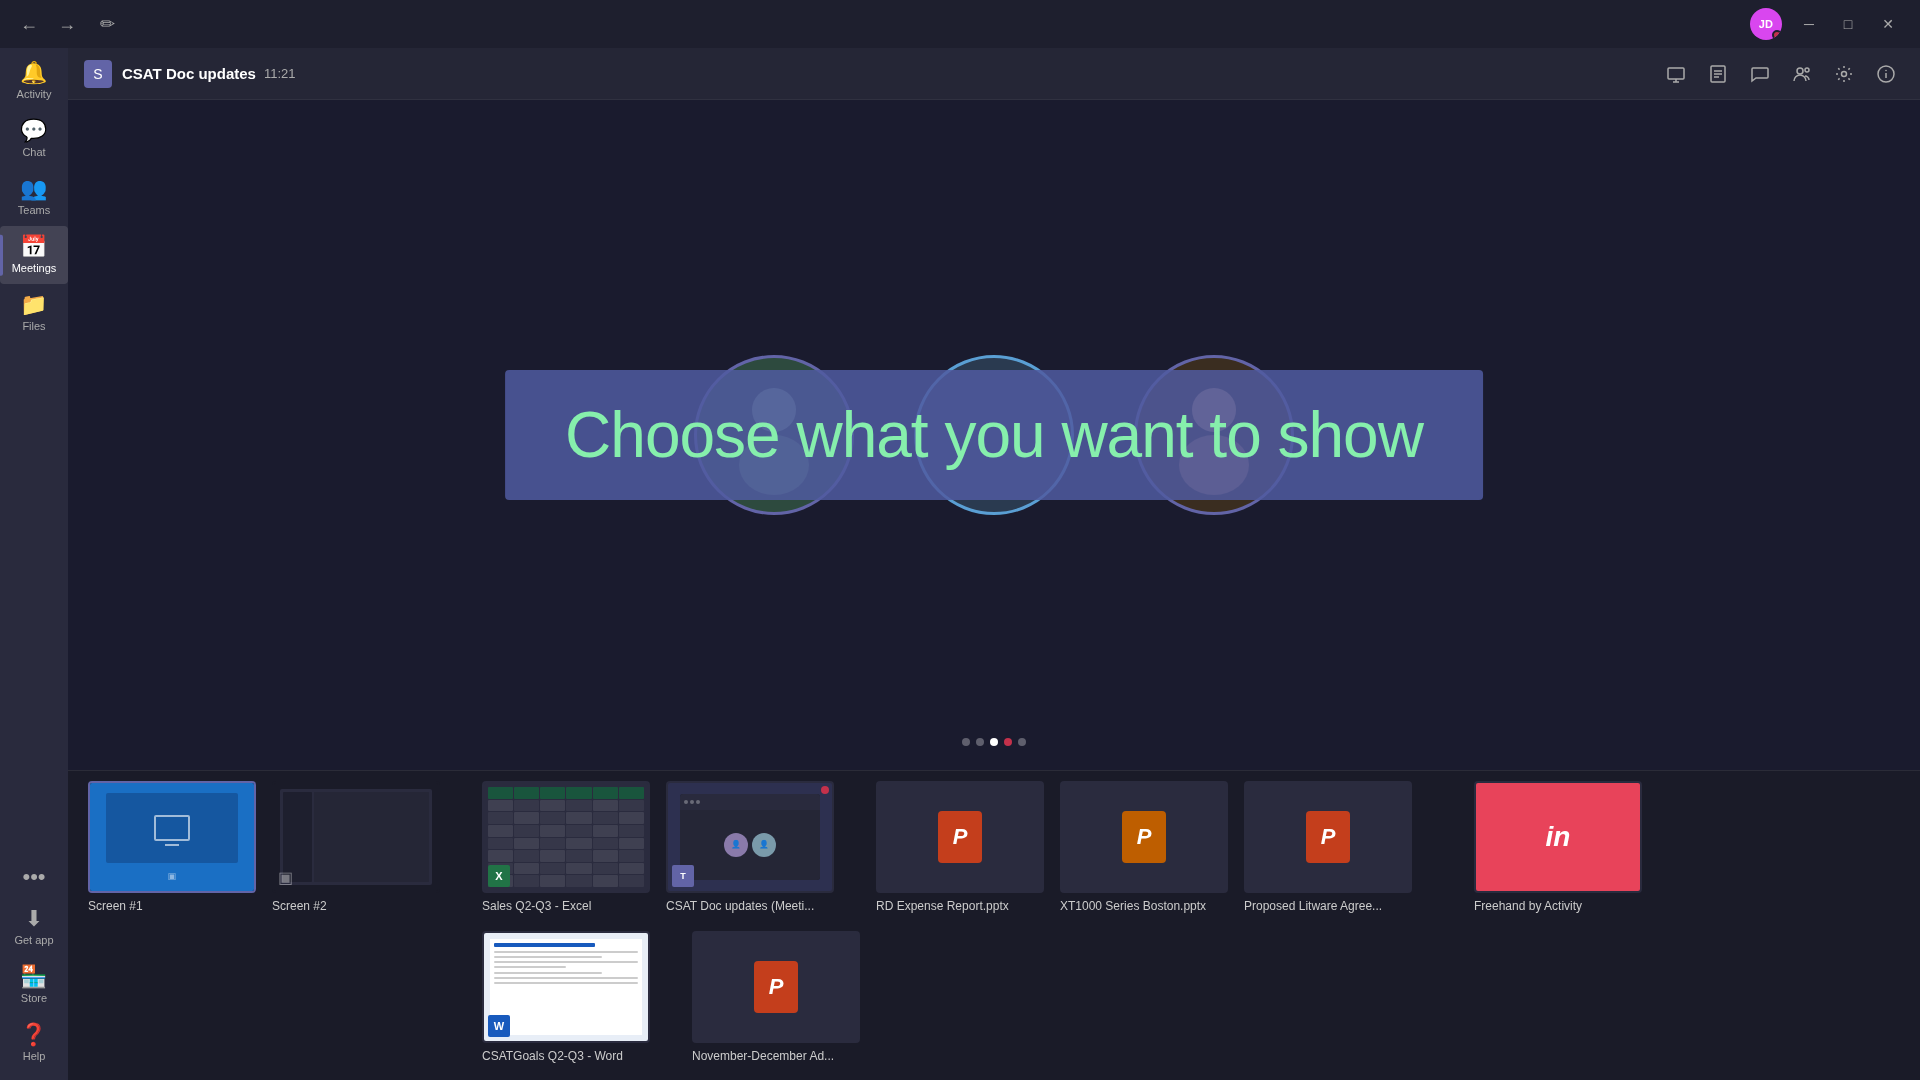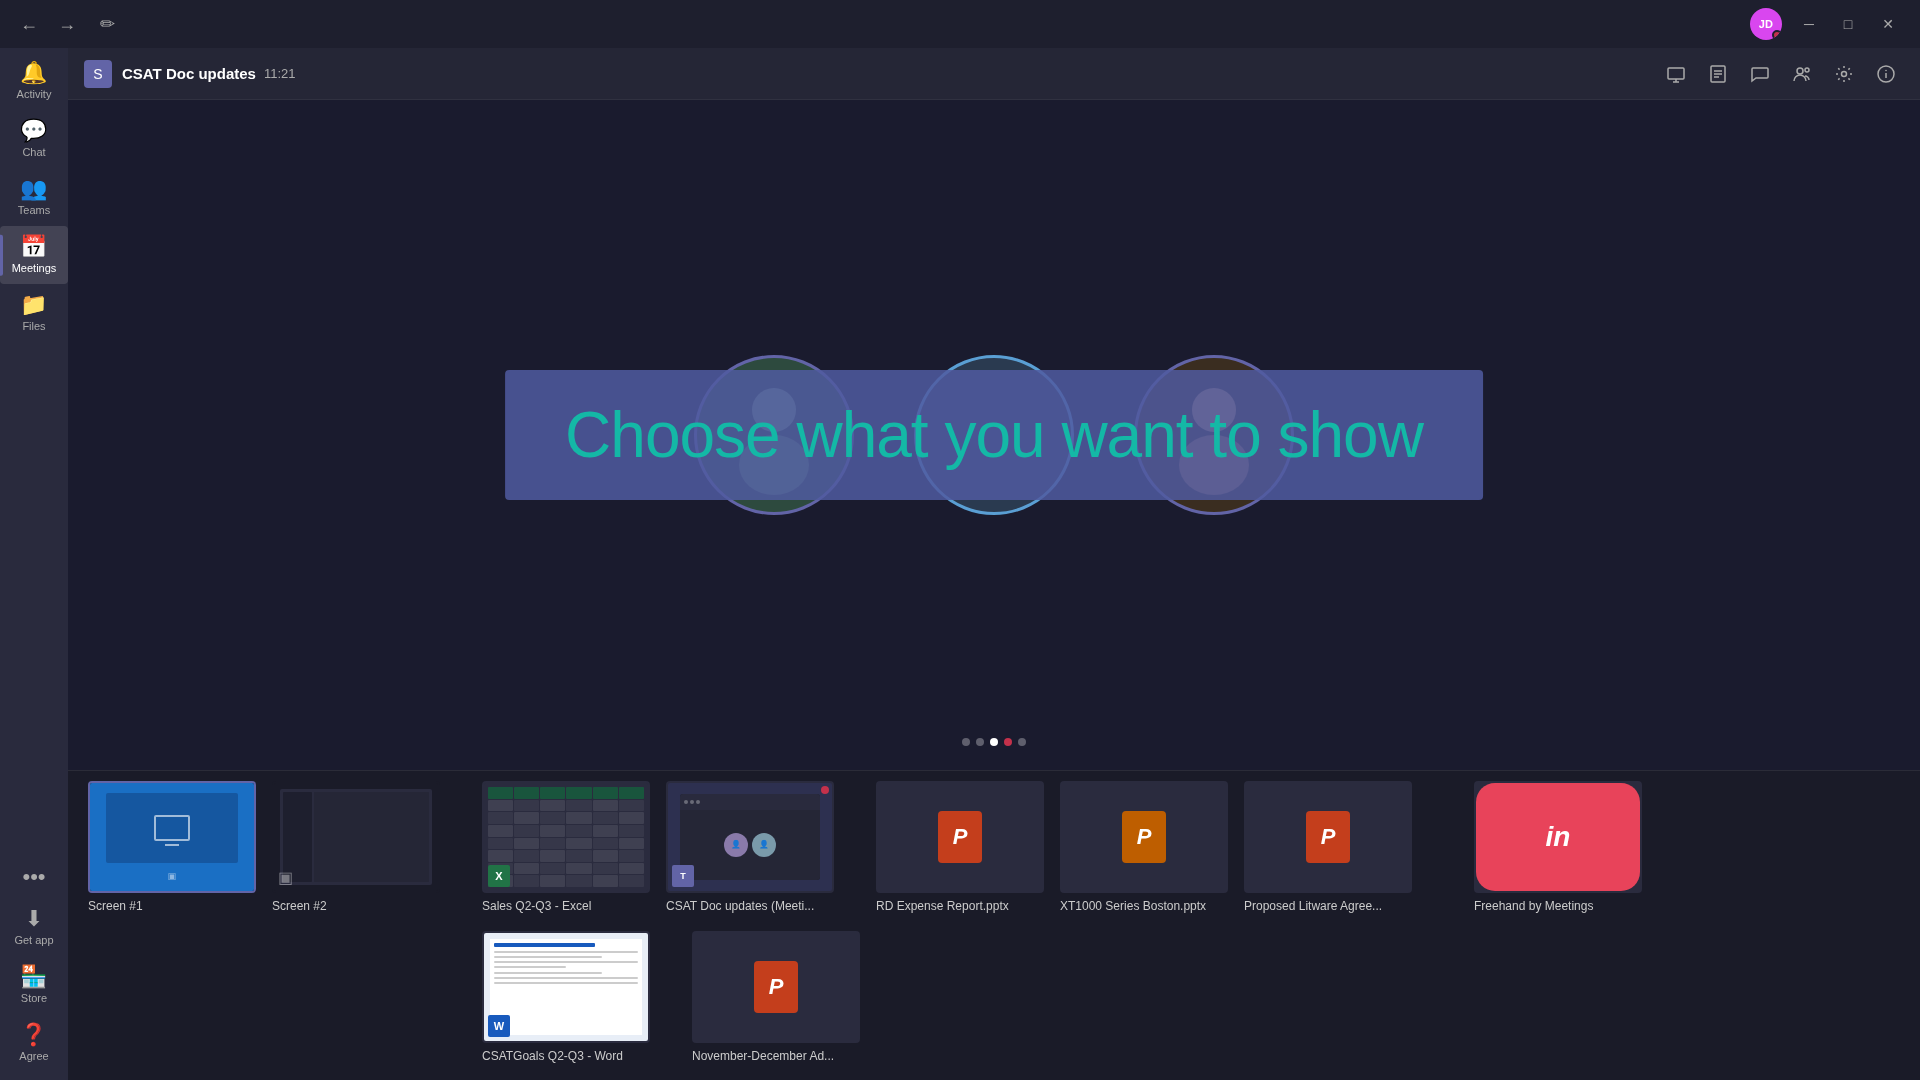--- a/index.html
+++ b/index.html
@@ -240,21 +240,21 @@
       transform: translate(-50%, -50%);
       background: rgba(80, 90, 160, 0.85);
       padding: 28px 60px;
       border-radius: 4px;
       z-index: 10;
       white-space: nowrap;
     }
     .overlay-banner-text {
       font-size: 64px;
       font-weight: 400;
-      color: #14b8a6;
+      color: #86efac;
       letter-spacing: -1px;
     }
 
     
     .participant-avatars {
       display: flex;
       gap: 60px;
       align-items: center;
     }
     .participant {
@@ -527,21 +527,20 @@
       width: 100%;
       height: 100%;
       background: #e8435a;
       display: flex;
       align-items: center;
       justify-content: center;
       font-size: 28px;
       font-style: italic;
       font-weight: 700;
       color: #fff;
-      border-radius: 19px;
     }
 
     
     .dots-row {
       display: flex;
       justify-content: center;
       gap: 6px;
       padding: 4px 0;
     }
     .dot {
@@ -660,21 +659,21 @@
       <div class="sidebar-item">
         <span class="sidebar-icon">⬇</span>
         <span class="sidebar-label">Get app</span>
       </div>
       <div class="sidebar-item">
         <span class="sidebar-icon">🏪</span>
         <span class="sidebar-label">Store</span>
       </div>
       <div class="sidebar-item">
         <span class="sidebar-icon">❓</span>
-        <span class="sidebar-label">Agree</span>
+        <span class="sidebar-label">Help</span>
       </div>
     </div>
   </div>
 
   <div class="content">
 
     <div class="meeting-header">
       <div class="meeting-header-icon">
         <span>S</span>
       </div>
@@ -904,21 +903,21 @@
           </div>
           <span class="share-item-label">Proposed Litware Agree...</span>
         </div>
 
         <div style="width: 30px; flex-shrink:0;"></div>
 
         <div class="share-item">
           <div class="share-thumbnail">
             <div class="invision-thumb">in</div>
           </div>
-          <span class="share-item-label">Freehand by Meetings</span>
+          <span class="share-item-label">Freehand by Activity</span>
         </div>
 
       </div>
 
       <div class="share-items-scroll" style="padding-top: 0;">
 
         <div style="width: 168px; flex-shrink:0;"></div>
 
         <div style="width: 10px; flex-shrink:0;"></div>
         <div style="width: 168px; flex-shrink:0;"></div>

